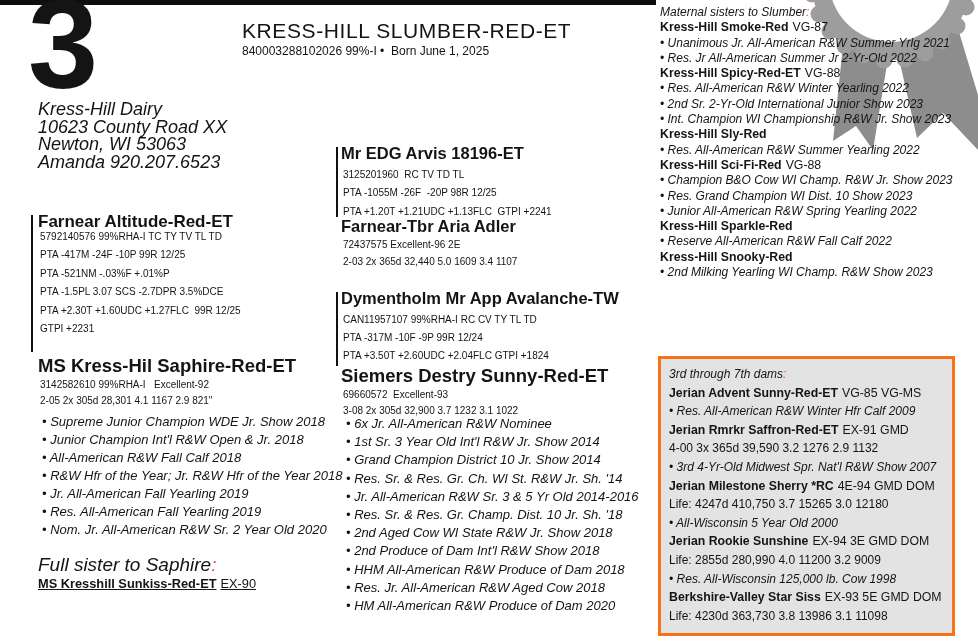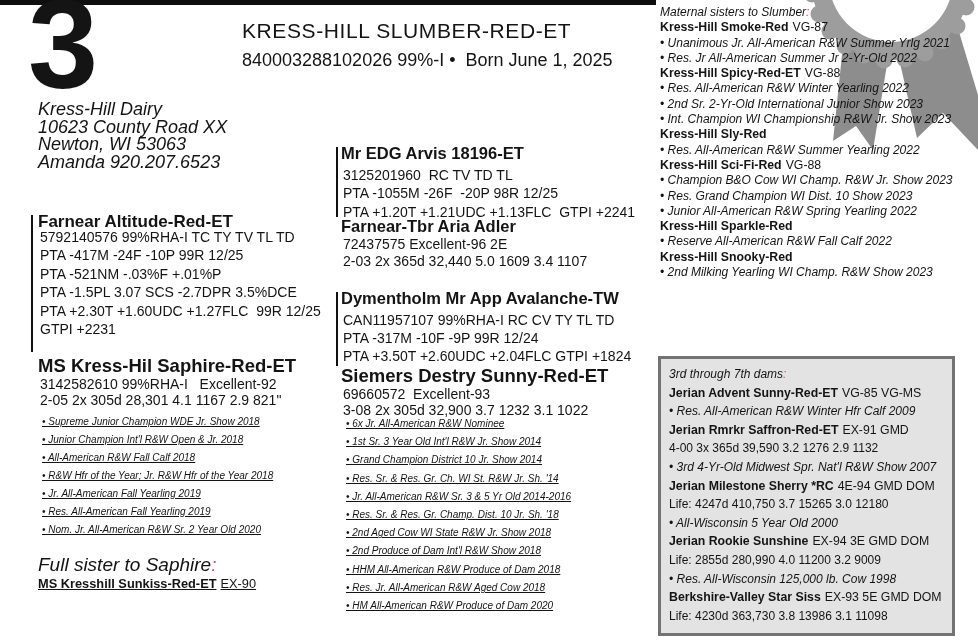--- a/index.html
+++ b/index.html
@@ -5,47 +5,47 @@
   html,body{margin:0;padding:0;background:#fff;}
   .page{position:relative;width:978px;height:642px;background:#ffffff;overflow:hidden;
         font-family:"Liberation Sans",sans-serif;color:#141414;}
   .abs{position:absolute;}
   .pre{white-space:pre-wrap;}
   .topbar{left:0;top:0;width:656px;height:5px;background:#0e0e0e;}
   .ribbon{right:0;top:0;z-index:0;}
   .lot{left:28px;top:-18px;font-size:126px;font-weight:bold;line-height:1;letter-spacing:-4px;}
   .titleblock{left:242px;top:19px;}
   .title{font-size:21px;letter-spacing:.6px;font-weight:400;}
-  .subtitle{font-size:18px;margin-top:7px;}
+  .subtitle{font-size:12px;margin-top:1px;}
   .consignor{left:38px;top:101px;font-style:italic;font-size:18px;line-height:17.5px;}
   .vbar{width:2px;background:#111;}
   .name-sm{font-weight:bold;font-size:17px;line-height:1.05;}
   .name-md{font-weight:bold;font-size:16.5px;line-height:1.05;}
   .name-lg{font-weight:bold;font-size:18.5px;line-height:1.05;}
-  .ln{font-size:14px;white-space:pre-wrap;}
+  .ln{font-size:10px;white-space:pre-wrap;}
   .lh184 .ln{line-height:18.4px;}
   .lh183 .ln{line-height:18.3px;}
   .lh180 .ln{line-height:18px;}
   .lh170 .ln{line-height:17px;}
   .lh158 .ln{line-height:15.8px;}
   .lh155 .ln{line-height:15.5px;}
-  .bl{font-size:10px;font-style:italic;line-height:18px;white-space:pre-wrap;text-decoration:underline;}
+  .bl{font-size:13px;font-style:italic;line-height:18px;white-space:pre-wrap;}
   .bl182{line-height:18.2px;}
   .flavor{font-style:italic;font-size:19px;}
   .colon{color:#e93a90;}
   .fs{left:38px;top:556px;line-height:18.5px;font-size:12.5px;}
   .fs .nameline{font-size:12.8px;text-decoration:underline;}
   .b{font-weight:bold;}
   .score{font-weight:normal;margin-left:4px;}
   .right-col{left:660px;top:5px;width:316px;z-index:2;font-size:12px;line-height:15.3px;}
   .right-col .flavor{font-size:12px;}
   .rname{font-size:12.3px;font-weight:bold;white-space:pre-wrap;}
   .rbullet{font-style:italic;white-space:pre-wrap;}
   .dams-box{left:658px;top:356px;width:297px;height:280px;box-sizing:border-box;
-            background:#e3e3e3;border:3px solid #737373;padding:6px 8px;z-index:2;
+            background:#e3e3e3;border:3px solid #f97316;padding:6px 8px;z-index:2;
             font-size:12px;line-height:18.6px;}
   .box-plain{white-space:pre-wrap;}
   .box-bullet{font-style:italic;white-space:pre-wrap;}
 </style>
 </head>
 <body>
 
 <div class="page">
 
   <div class="abs topbar"></div>

